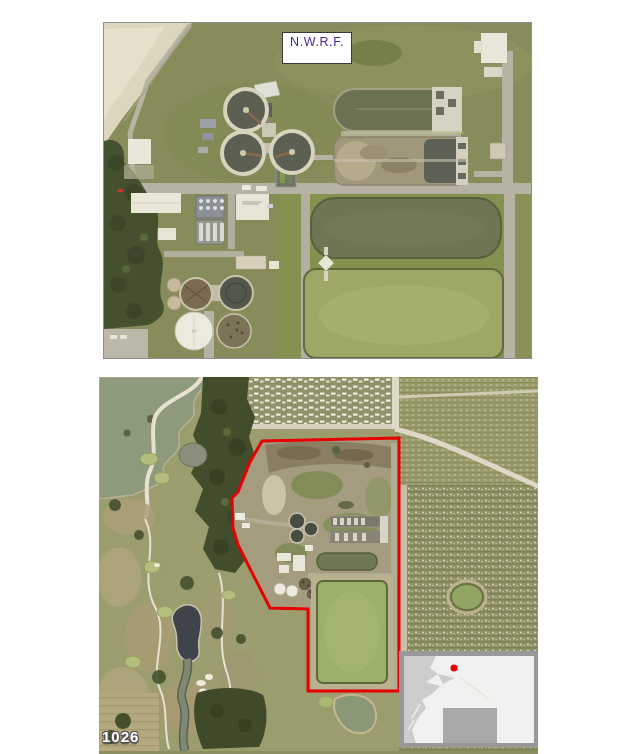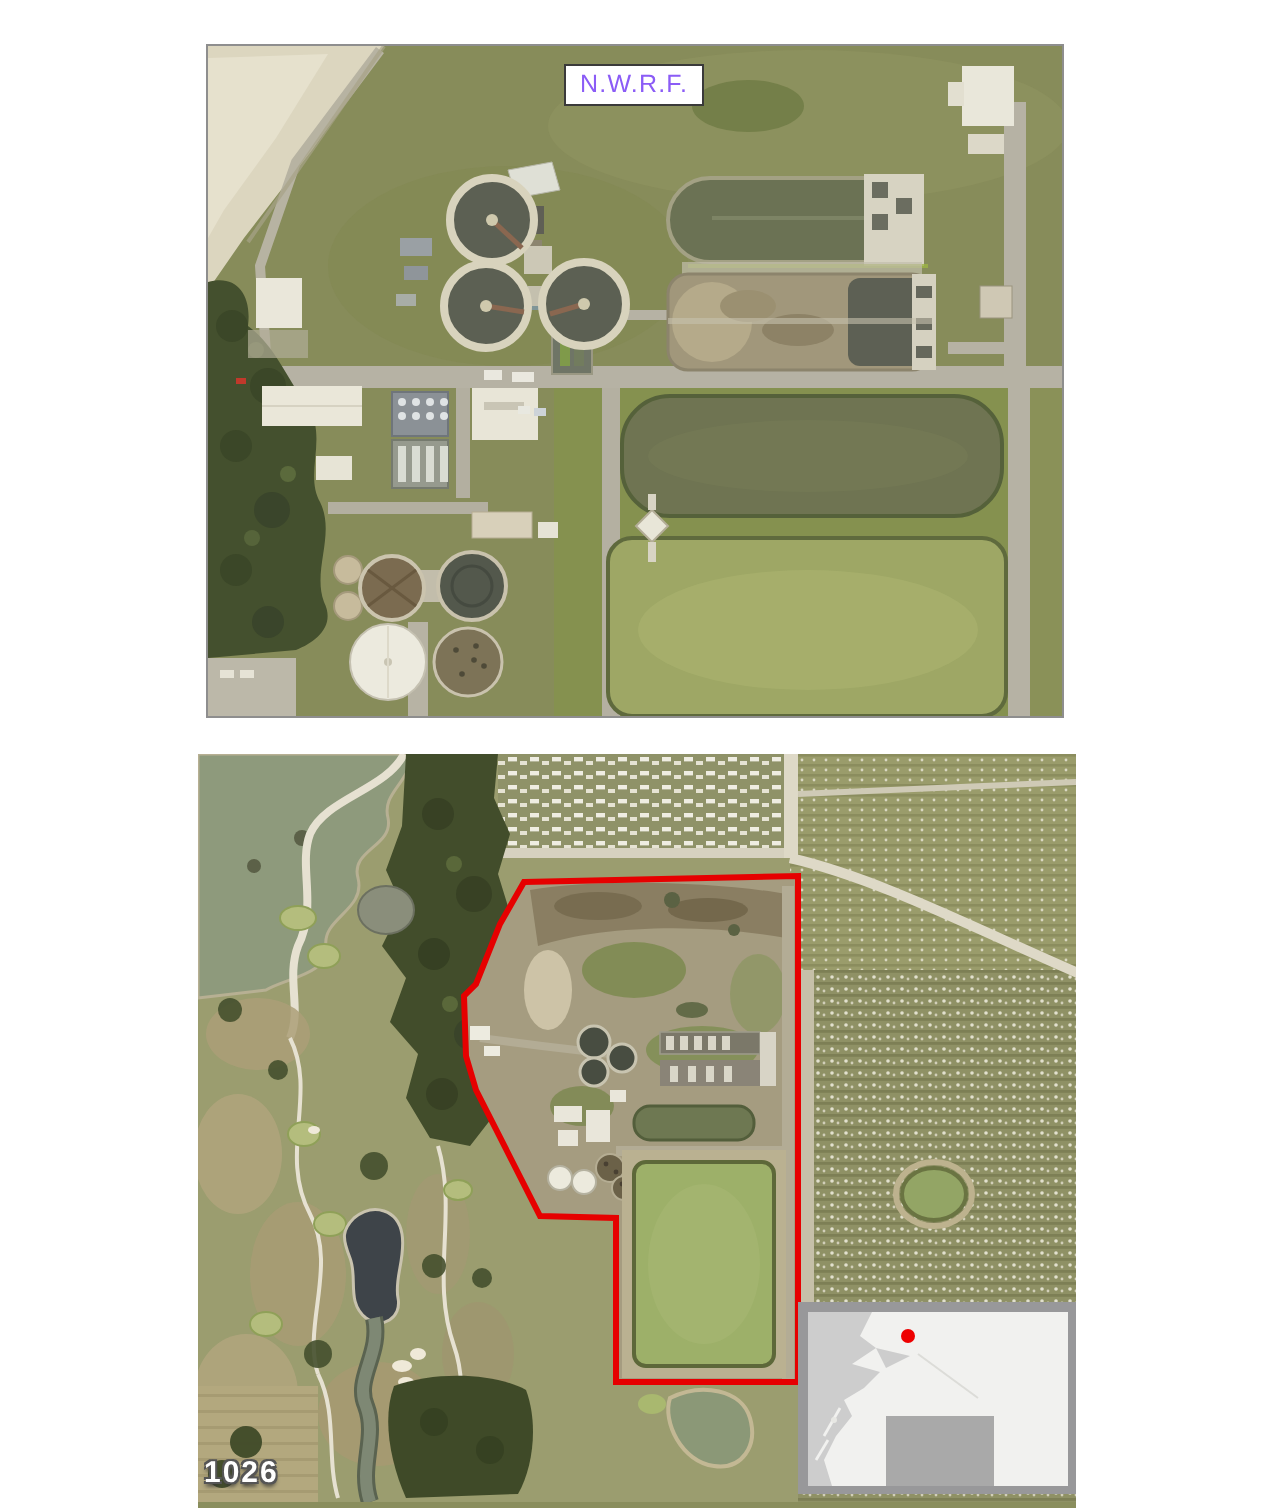--- a/index.html
+++ b/index.html
@@ -5,21 +5,21 @@
   html,body{margin:0;padding:0;}
   body{
     width:639px;height:754px;position:relative;background:#ffffff;
     font-family:"Liberation Sans",sans-serif;overflow:hidden;
   }
   .panel{position:absolute;overflow:hidden;background:#8a8e5d;}
   #topPanel{left:103px;top:22px;width:427px;height:335px;border:1px solid #8e8e8e;}
   #bottomPanel{left:99px;top:377px;width:439px;height:442px;}
   .nwrf-label{
     position:absolute;left:178px;top:9px;background:#ffffff;border:1px solid #3a3a3a;
-    color:#8b5cf6;font-size:12.5px;letter-spacing:.6px;padding:2px 7px 3px 7px;line-height:14px;
+    color:#4c1d95;font-size:12.5px;letter-spacing:.6px;padding:2px 7px 14px 7px;line-height:14px;
   }
   .photo-number{
     position:absolute;left:3px;top:351px;color:#fff;font-size:15px;font-weight:bold;
     letter-spacing:1px;
     text-shadow:-1px -1px 0 #555,1px -1px 0 #555,-1px 1px 0 #555,1px 1px 0 #555,0 2px 2px #333;
   }
   svg{display:block;}
 </style>
 </head>
 <body>

